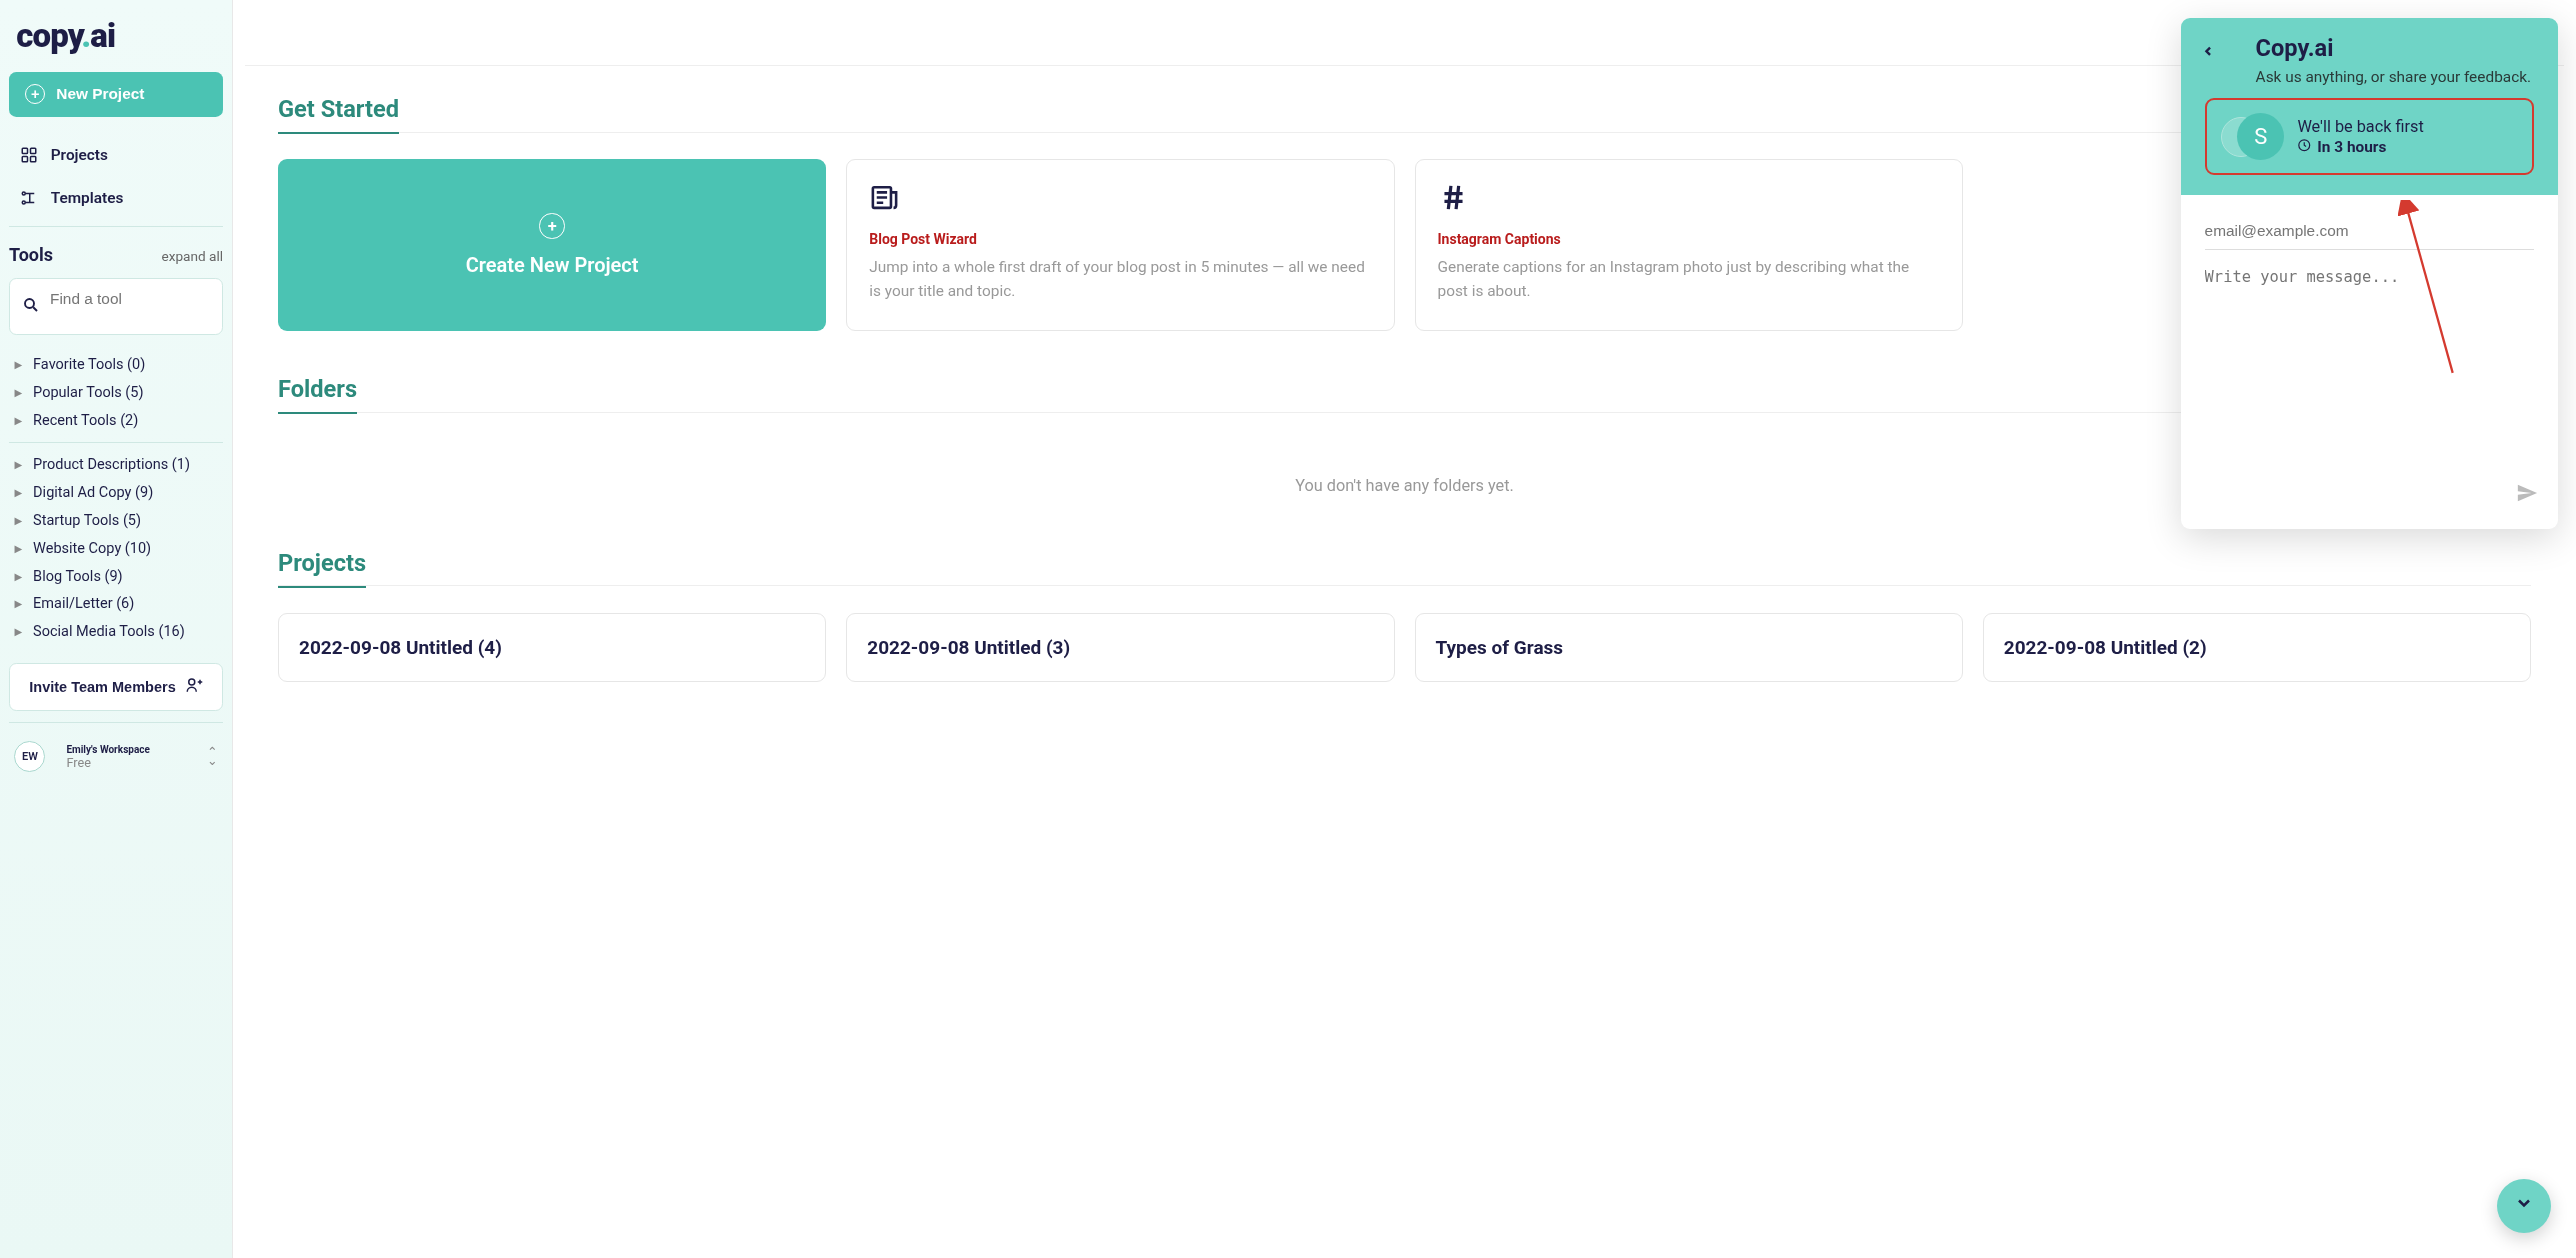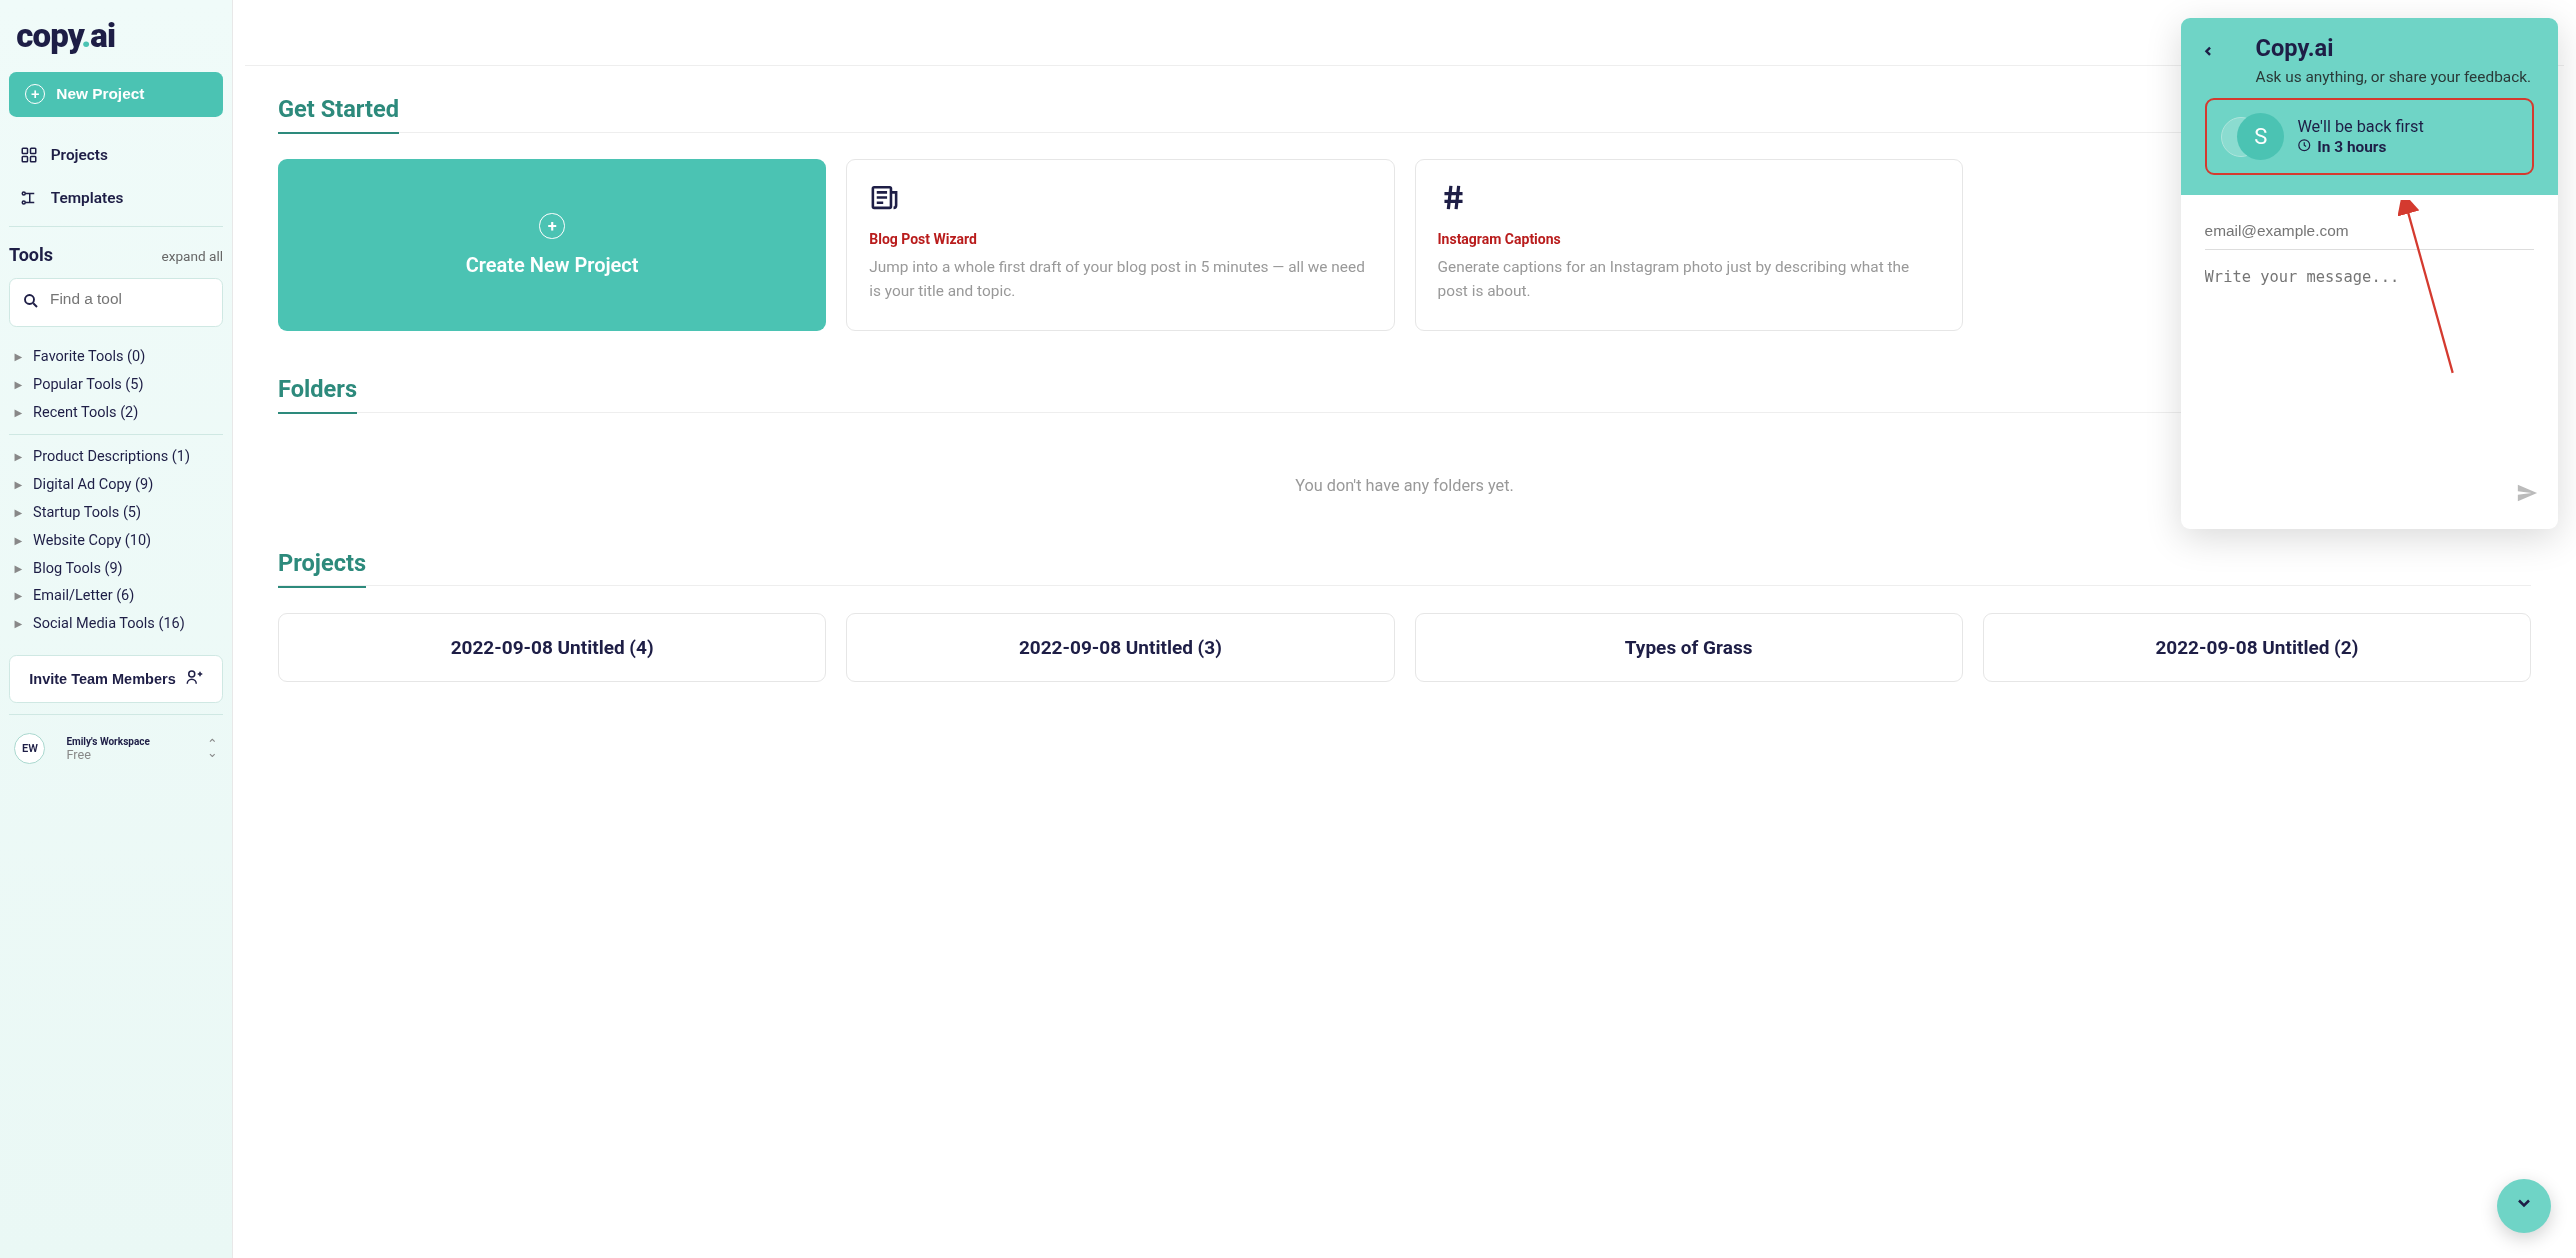--- a/index.html
+++ b/index.html
@@ -13,21 +13,21 @@
     .logo .dot { color: #4bc3b3; }
     .new-project-btn { background: #4bc3b3; color: #fff; border: none; border-radius: 7.3px; padding: 12.7px 16.3px; font-size: 15.4px; font-weight: 600; display: flex; align-items: center; gap: 11px; cursor: pointer; margin: 5.4px 0 16.3px 0; }
     .plus-circle { width: 20px; height: 20px; border: 1.8px solid #fff; border-radius: 50%; display: inline-flex; align-items: center; justify-content: center; font-size: 14.5px; line-height: 1; }
     .nav-item { display: flex; align-items: center; gap: 12.7px; padding: 12.7px 11px; font-size: 15.4px; font-weight: 600; color: #1e1e46; cursor: pointer; }
     .nav-icon { width: 18px; display: inline-flex; justify-content: center; color: #1e1e46; }
     .divider { height: 0.9px; background: #cfe8e3; margin: 5.4px 0; }
     .tools-header { display: flex; justify-content: space-between; align-items: baseline; padding: 12.7px 0 5.4px 0; }
     .tools-title { font-size: 18px; font-weight: 700; }
     .expand-all { font-size: 13.6px; color: #666; cursor: pointer; }
     .search-wrap { position: relative; margin: 7.3px 0 12.7px 0; }
-    .search-input { width: 100%; padding: 11px 11px 18px 40px; border: 0.9px solid #cfe8e3; border-radius: 7.3px; font-size: 15.4px; background: #fff; }
+    .search-input { width: 100%; padding: 11px 11px 26px 40px; border: 0.9px solid #cfe8e3; border-radius: 7.3px; font-size: 15.4px; background: #fff; }
     .search-icon { position: absolute; left: 12.7px; top: 50%; transform: translateY(-50%); color: #1e1e46; }
     .tool-list { display: flex; flex-direction: column; gap: 1.8px; padding: 3.6px 0; }
     .tool-item { display: flex; align-items: center; gap: 11px; padding: 4.5px 5.4px; font-size: 14.5px; color: #1e1e46; cursor: pointer; }
     .caret { font-size: 10px; color: #888; }
     .invite-btn { margin-top: 14.5px; background: #fff; border: 0.9px solid #cfe8e3; border-radius: 7.3px; padding: 12.7px; font-size: 14.5px; font-weight: 600; color: #1e1e46; display: flex; align-items: center; justify-content: center; gap: 9px; cursor: pointer; }
     .workspace-row { display: flex; align-items: center; gap: 21px; padding: 12.7px 5.4px 5.4px 5.4px; }
     .ws-avatar { width: 31px; height: 31px; border-radius: 50%; border: 1.4px solid #aad8cf; display: flex; align-items: center; justify-content: center; font-size: 11px; font-weight: 600; color: #1e1e46; background: #fff; }
     .ws-info { flex: 1; }
     .ws-name { font-size: 10px; font-weight: 700; }
     .ws-plan { font-size: 12.7px; color: #888; }
@@ -42,21 +42,21 @@
     .content { padding: 29px 33px; }
     .cards-row { display: grid; grid-template-columns: repeat(4, 1fr); gap: 20px; margin-bottom: 44px; }
     .create-card { background: #4bc3b3; color: #fff; border-radius: 9px; display: flex; flex-direction: column; align-items: center; justify-content: center; gap: 14.5px; padding: 54px 18px; font-size: 20px; font-weight: 600; cursor: pointer; }
     .create-card .plus-big { width: 25.4px; height: 25.4px; border: 1.8px solid #fff; border-radius: 50%; display: flex; align-items: center; justify-content: center; font-size: 16.3px; }
     .info-card { border: 0.9px solid #e6e6e6; border-radius: 9px; padding: 22px; cursor: pointer; }
     .card-icon { font-size: 29px; color: #1e1e46; margin-bottom: 11px; }
     .card-title { font-size: 14px; font-weight: 700; color: #b91c1c; margin-bottom: 9px; }
     .card-desc { font-size: 15.4px; color: #999; line-height: 1.5; }
     .folders-empty { text-align: center; color: #999; font-size: 16.3px; padding: 36px 0 18px 0; }
     .proj-row { display: grid; grid-template-columns: repeat(4, 1fr); gap: 20px; }
-    .proj-card { border: 0.9px solid #e6e6e6; border-radius: 9px; padding: 22px 20px; font-size: 19px; font-weight: 700; color: #1e1e46; cursor: pointer; text-align: center; }
+    .proj-card { border: 0.9px solid #e6e6e6; border-radius: 9px; padding: 22px 20px; font-size: 19px; font-weight: 700; color: #1e1e46; cursor: pointer; }
     
     
     .chat-widget { position: fixed; top: 18px; right: 18px; width: 377px; background: #fff; border-radius: 9px; box-shadow: 0 9px 36px rgba(0,0,0,0.15); overflow: hidden; }
     .chat-header { background: #6fd4c6; padding: 16.3px 23.6px 20px 23.6px; position: relative; }
     .chat-back { position: absolute; left: 20px; top: 20px; font-size: 22px; font-weight: 900; color: #1e1e46; cursor: pointer; }
     .chat-title { font-size: 23.6px; font-weight: 700; color: #1e1e46; margin-left: 51px; }
     .chat-sub { font-size: 15.4px; color: #2a3a38; margin-left: 51px; margin-top: 5.4px; }
     .status-box { border: 2.7px solid #d43a2f; border-radius: 9px; margin: 12.7px 0 0 0; padding: 12.7px 14.5px; display: flex; align-items: center; gap: 16.3px; }
     .status-avatar { position: relative; width: 60px; height: 47px; }
     .status-avatar .circ1 { position: absolute; left: 0; top: 3.6px; width: 40px; height: 40px; border-radius: 50%; border: 1.8px solid #aee5dc; background: #8bdcd0; }

